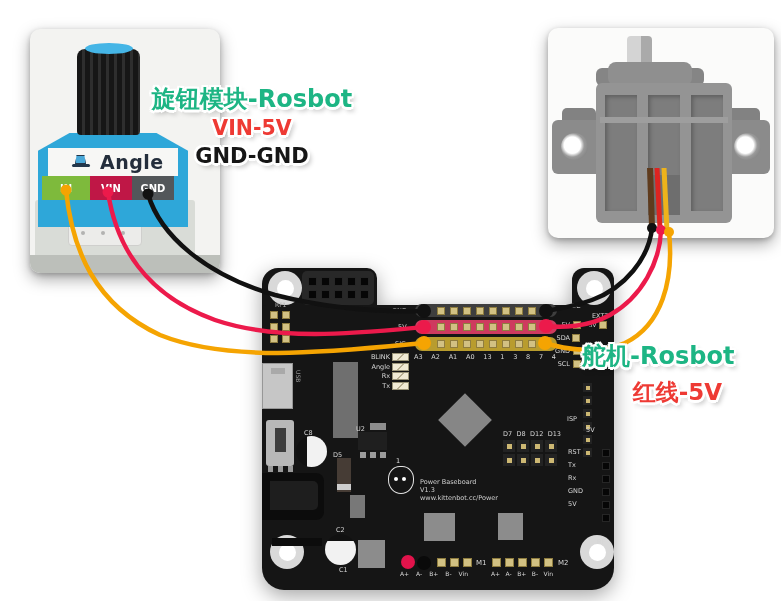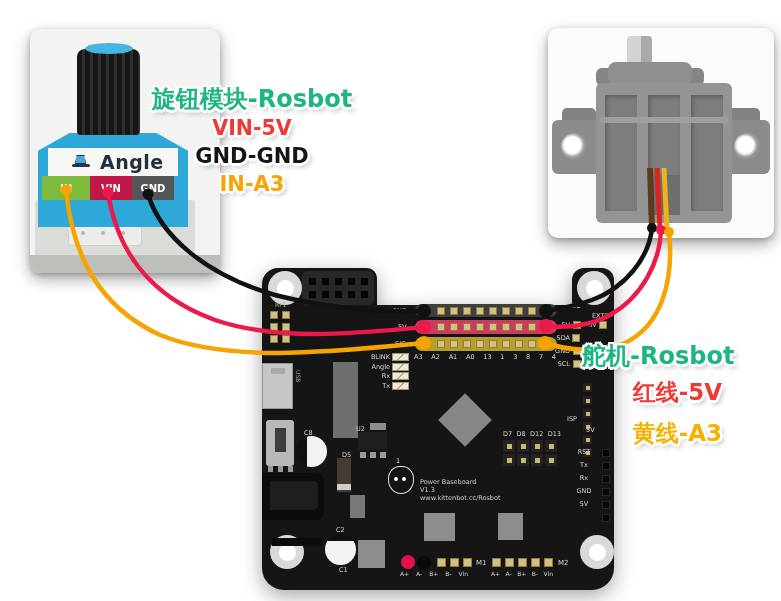--- a/index.html
+++ b/index.html
@@ -269,21 +269,21 @@
           <div></div>
         </div>
         <div class="dpin">
           <div></div>
         </div>
         <div class="dpin">
           <div></div>
         </div>
       </div>
 
-    <div class="ab" style="left:306px;top:178px;width:32px;text-align:center;">
+    <div class="ab" style="left:306px;top:178px;width:32px;text-align:left;">
       <div class="lbl" style="line-height:13px;">RST</div>
       <div class="lbl" style="line-height:13px;">Tx</div>
       <div class="lbl" style="line-height:13px;">Rx</div>
       <div class="lbl" style="line-height:13px;">GND</div>
       <div class="lbl" style="line-height:13px;">5V</div>
     </div>
     <div class="ab" style="left:340px;top:181px;display:flex;flex-direction:column;gap:5px;">
       <div class="blkpin" style="width:8px;height:8px;"></div>
     <div class="blkpin" style="width:8px;height:8px;"></div>
         <div class="blkpin" style="width:8px;height:8px;"></div>
@@ -308,21 +308,21 @@
     </div>
 
     <span class="ab lbl" style="left:42px;top:161px;">C8</span>
     <div class="ab" style="left:34px;top:168px;width:31px;height:31px;border-radius:50%;background:linear-gradient(90deg,#111 36%,#f2f2f2 36%);"></div>
     <span class="ab lbl" style="left:94px;top:157px;">U2</span>
     <div class="ab" style="left:108px;top:155px;width:16px;height:7px;background:#8d8d8d;"></div>
     <div class="ab" style="left:96px;top:164px;width:29px;height:18px;background:#1f1f1f;"></div>
     <div class="ab" style="left:98px;top:184px;width:6px;height:6px;background:#9a9a9a;"></div>
     <div class="ab" style="left:108px;top:184px;width:6px;height:6px;background:#9a9a9a;"></div>
     <div class="ab" style="left:118px;top:184px;width:6px;height:6px;background:#9a9a9a;"></div>
-    <span class="ab lbl" style="left:80px;top:183px;">D5</span>
+    <span class="ab lbl" style="left:71px;top:183px;">D5</span>
     <div class="ab" style="left:75px;top:190px;width:14px;height:34px;background:#463c35;">
       <div class="ab" style="left:0;top:26px;width:14px;height:6px;background:#cdcdcd;"></div>
     </div>
 
     <div class="ab" style="left:0;top:205px;width:62px;height:47px;background:#0c0c0c;border-radius:0 8px 8px 0;">
       <div class="ab" style="left:8px;top:8px;width:48px;height:29px;background:#1e1e1e;border-radius:0 5px 5px 0;"></div>
     </div>
     <div class="ab" style="left:10px;top:270px;width:50px;height:8px;background:#0c0c0c;"></div>
 
     <div class="ab" style="left:184px;top:133px;width:38px;height:38px;background:#868686;transform:rotate(45deg);"></div>
@@ -333,21 +333,21 @@
     <div class="ab" style="left:96px;top:272px;width:27px;height:28px;background:#8c8c8c;"></div>
 
     <span class="ab" style="left:134px;top:189px;font-size:6.5px;color:#e0e0e0;">1</span>
     <div class="ab" style="left:126px;top:198px;width:26px;height:28px;border:1.5px solid #e4e4e4;border-radius:45% 45% 50% 50%;box-sizing:border-box;">
       <div class="ab" style="left:5px;top:10px;width:4px;height:4px;border-radius:50%;background:#fff;"></div>
       <div class="ab" style="left:13px;top:10px;width:4px;height:4px;border-radius:50%;background:#fff;"></div>
     </div>
     <div class="ab" style="left:158px;top:210px;">
       <div class="lbl" style="color:#cfcfcf;">Power Baseboard</div>
       <div class="lbl" style="color:#cfcfcf;">V1.3</div>
-      <div class="lbl" style="color:#cfcfcf;">www.kittenbot.cc/Rosbot</div>
+      <div class="lbl" style="color:#cfcfcf;">www.kittenbot.cc/Power</div>
     </div>
 
     <div class="ab" style="left:139px;top:287px;width:14px;height:14px;border-radius:50%;background:#e1134b;"></div>
     <div class="ab" style="left:155px;top:288px;width:14px;height:14px;border-radius:50%;background:#0a0a0a;"></div>
     <div class="ab" style="left:175px;top:290px;display:flex;gap:4px;">
       <div class="gpad" style="width:9px;height:9px;"></div>
     <div class="gpad" style="width:9px;height:9px;"></div>
         <div class="gpad" style="width:9px;height:9px;"></div>
       </div>
     <span class="ab lbl7" style="left:214px;top:291px;">M1</span>
@@ -404,21 +404,19 @@
     <circle cx="545" cy="343" r="7" style="fill: rgb(245, 164, 2);"></circle>
     <circle cx="652" cy="228" r="5" style="fill: rgb(17, 17, 17);"></circle>
     <circle cx="661" cy="230" r="5" style="fill: rgb(236, 26, 75);"></circle>
     <circle cx="669" cy="232" r="5" style="fill: rgb(245, 164, 2);"></circle>
   </svg>
 
   <div class="ab" style="left:138px;top:84px;width:228px;text-align:center;">
     <div class="halo" style="font-size: 24px; line-height: 30px; color: rgb(29, 181, 132);">旋钮模块-Rosbot</div>
     <div class="halo" style="font-size: 20.5px; line-height: 28px; color: rgb(238, 58, 52);">VIN-5V</div>
     <div class="halo" style="font-size: 21px; line-height: 28px; color: rgb(22, 22, 22);">GND-GND</div>
-    <div class="halo" style="font-size: 21px; line-height: 28px; color: rgb(245, 164, 2);">IN-A3</div>
   </div>
   <div class="ab" style="left:582px;top:340px;width:140px;text-align:right;">
     <div class="halo" style="font-size: 24px; line-height: 32px; color: rgb(29, 181, 132);">舵机-Rosbot</div>
     <div class="halo" style="font-size: 23px; line-height: 41px; color: rgb(238, 58, 52);">红线-5V</div>
-    <div class="halo" style="font-size: 23px; line-height: 41px; color: rgb(246, 178, 0);">黄线-A3</div>
   </div>
 
 </div>
 
 </body></html>

